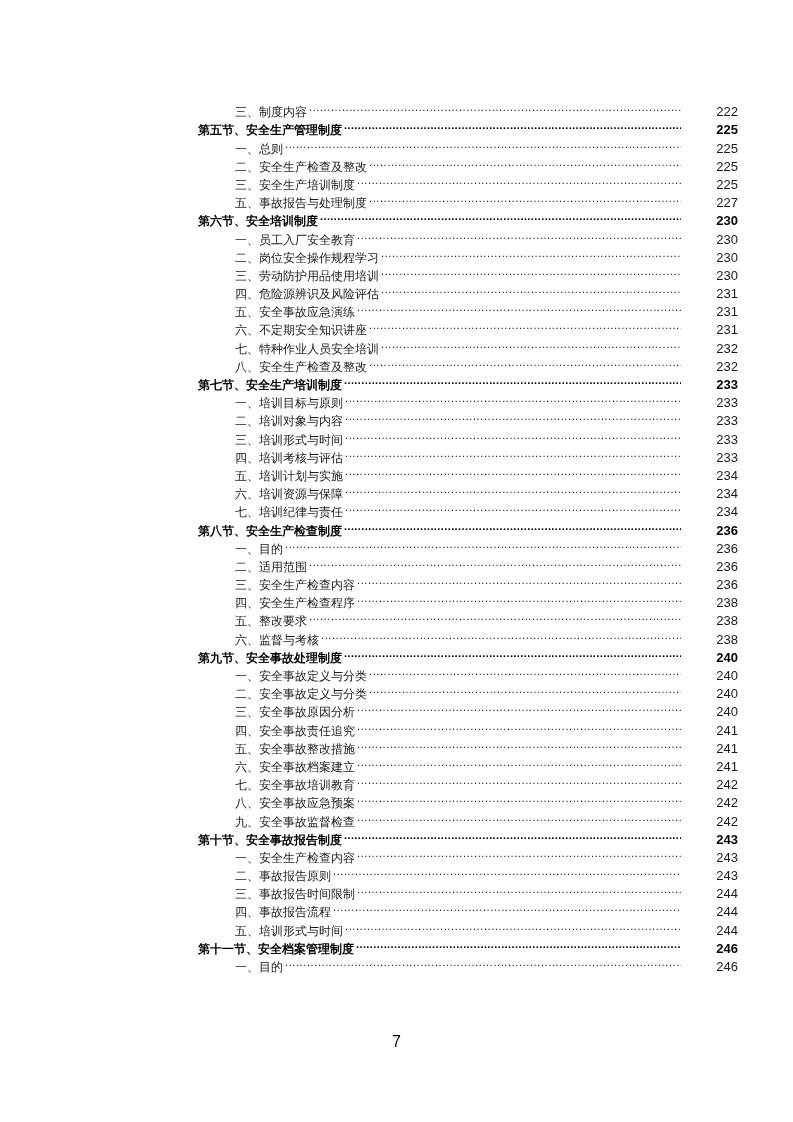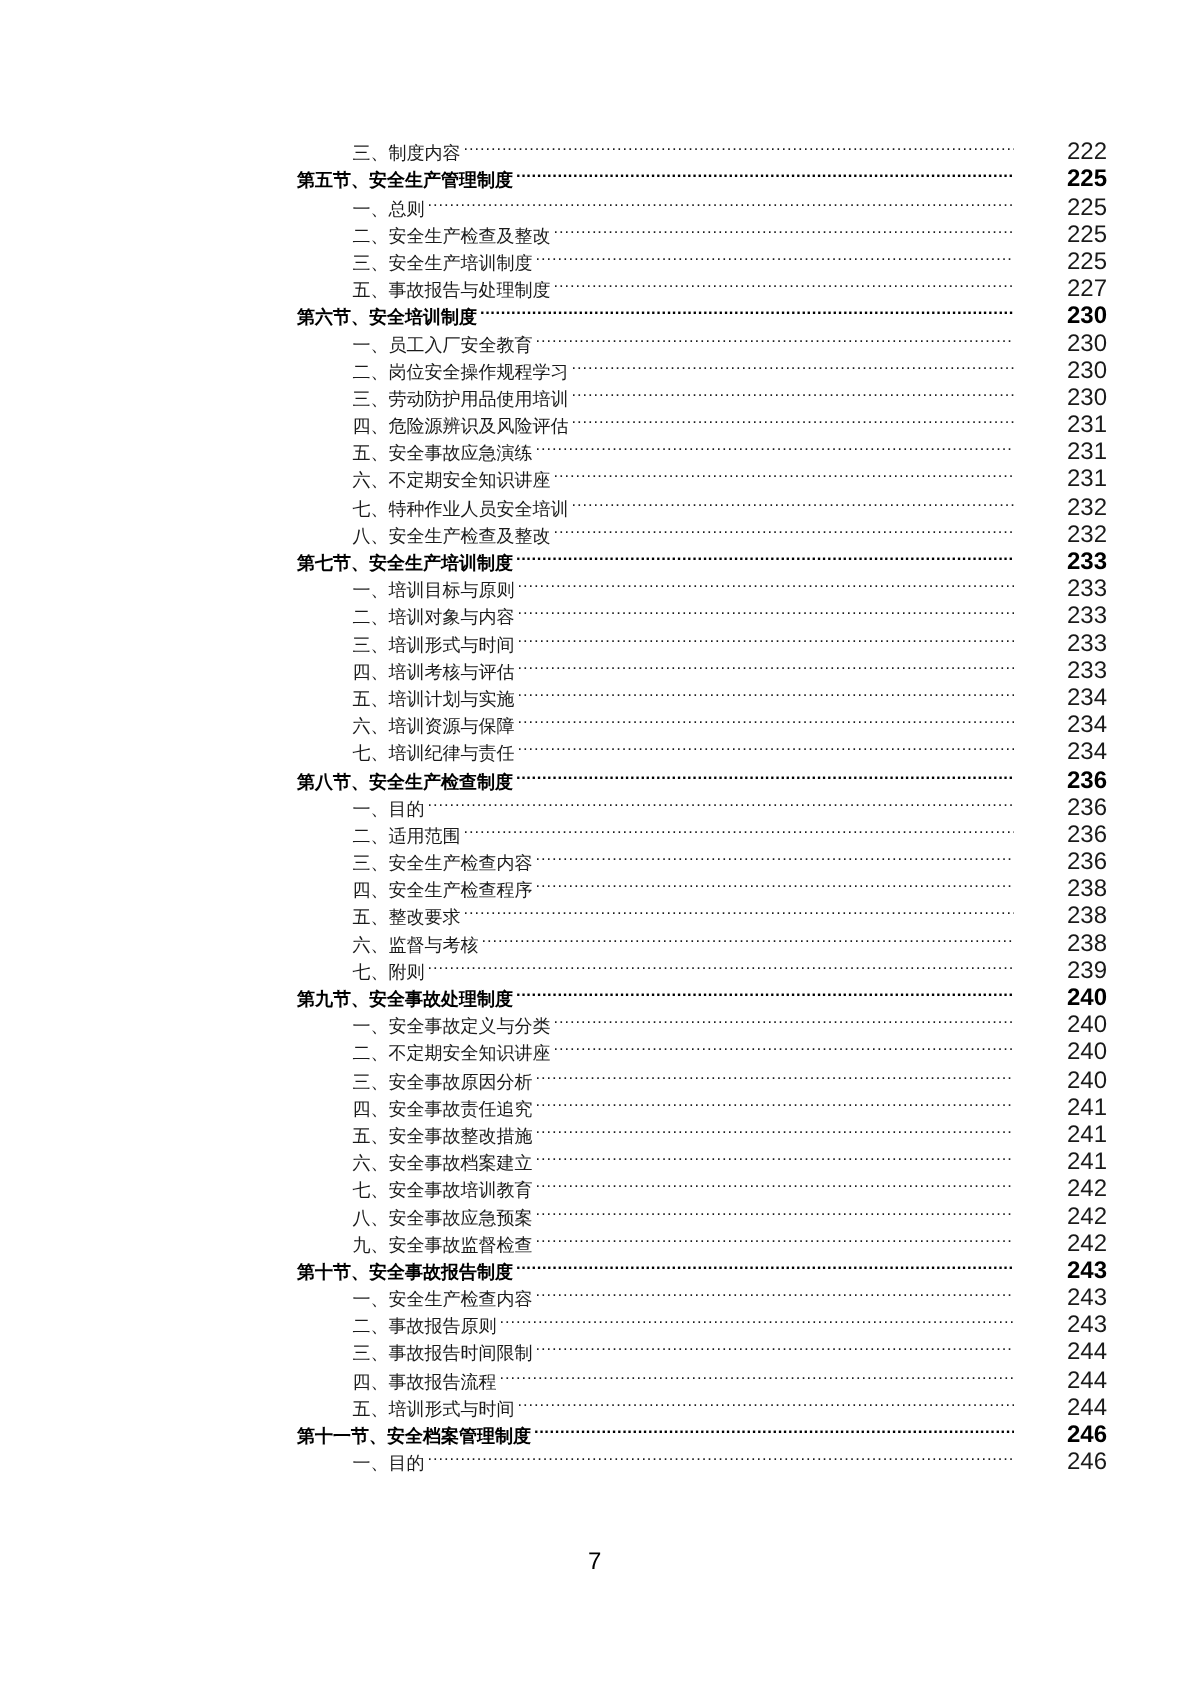--- a/index.html
+++ b/index.html
@@ -18,21 +18,21 @@
     .page {
       position: absolute;
       left: 0; top: 0;
       width: 793px;
       height: 1122px;
       background: #fff;
     }
     .toc {
       position: absolute;
       left: 198px;
-      top: 88px;
+      top: 98px;
       width: 540px;
     }
     .toc-row {
       display: flex;
       align-items: baseline;
       height: 18.2px;
       line-height: 18.2px;
       font-size: 12px;
       white-space: nowrap;
     }
@@ -68,21 +68,21 @@
       font-weight: normal;
     }
     .toc-row.level-1 .toc-leader::after {
       font-weight: bold;
       letter-spacing: 0.4px;
     }
     .toc-page {
       flex: 0 0 auto;
       padding-left: 3px;
       font-family: "Liberation Sans", sans-serif;
-      font-size: 16px;
+      font-size: 13px;
       text-align: right;
       margin-left: 32px;
     }
     .toc-row.level-1 .toc-page {
       font-weight: bold;
     }
     .page-number {
       position: absolute;
       left: 0;
       width: 793px;
@@ -240,37 +240,32 @@
       <div class="toc-row level-2">
         <span class="toc-title">五、整改要求</span>
         <span class="toc-leader"></span>
         <span class="toc-page">238</span>
       </div>
       <div class="toc-row level-2">
         <span class="toc-title">六、监督与考核</span>
         <span class="toc-leader"></span>
         <span class="toc-page">238</span>
       </div>
-      <div class="toc-row level-2">
-        <span class="toc-title">七、附则</span>
-        <span class="toc-leader"></span>
-        <span class="toc-page">239</span>
-      </div>
       <div class="toc-row level-1">
         <span class="toc-title">第九节、安全事故处理制度</span>
         <span class="toc-leader"></span>
         <span class="toc-page">240</span>
       </div>
       <div class="toc-row level-2">
         <span class="toc-title">一、安全事故定义与分类</span>
         <span class="toc-leader"></span>
         <span class="toc-page">240</span>
       </div>
       <div class="toc-row level-2">
-        <span class="toc-title">二、不定期安全知识讲座</span>
+        <span class="toc-title">二、安全事故定义与分类</span>
         <span class="toc-leader"></span>
         <span class="toc-page">240</span>
       </div>
       <div class="toc-row level-2">
         <span class="toc-title">三、安全事故原因分析</span>
         <span class="toc-leader"></span>
         <span class="toc-page">240</span>
       </div>
       <div class="toc-row level-2">
         <span class="toc-title">四、安全事故责任追究</span>

